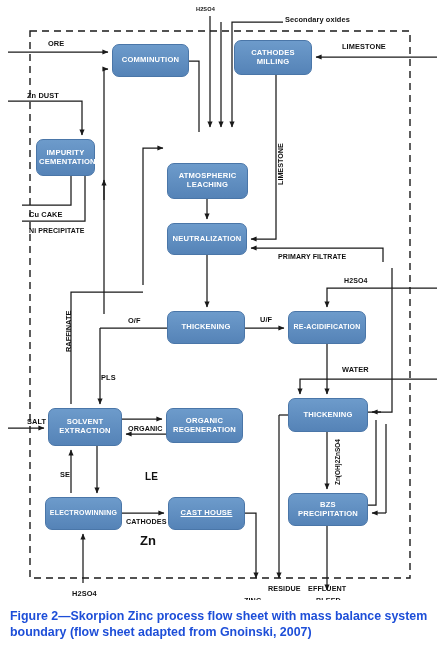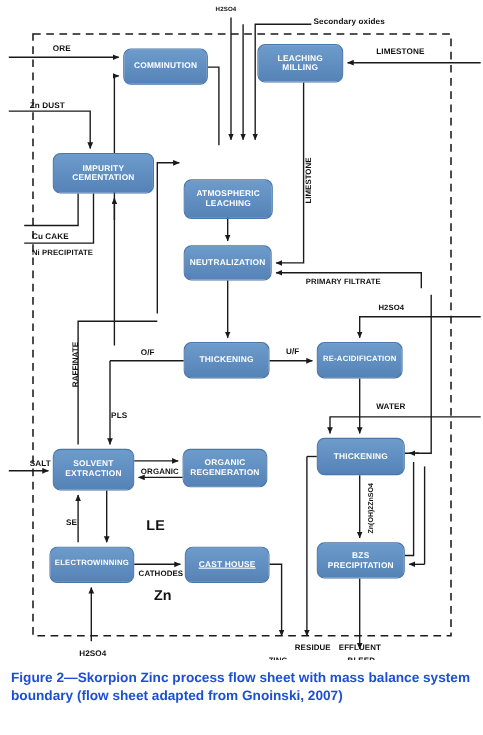--- a/index.html
+++ b/index.html
@@ -115,23 +115,23 @@
 
         <path d="M279,560 V578" marker-end="url(#arw)"></path>
 
       </g>
     </svg>
 
     <div class="node" style="left:112px;top:44px;width:77px;height:33px;font-size:7.6px;">
       <span>COMMINUTION</span>
     </div>
     <div class="node" style="left:234px;top:40px;width:78px;height:35px;font-size:7.6px;">
-      <span>LEACHING MILLING</span>
+      <span>CATHODES MILLING</span>
     </div>
-    <div class="node" style="left:48px;top:139px;width:92px;height:37px;font-size:7.6px;">
+    <div class="node" style="left:36px;top:139px;width:59px;height:37px;font-size:7.6px;">
       <span>IMPURITY CEMENTATION</span>
     </div>
     <div class="node" style="left:167px;top:131px;width:81px;height:36px;font-size:7.6px;margin-top:32px;">
       <span>ATMOSPHERIC LEACHING</span>
     </div>
     <div class="node" style="left:167px;top:223px;width:80px;height:32px;font-size:7.6px;">
       <span>NEUTRALIZATION</span>
     </div>
     <div class="node" style="left:167px;top:311px;width:78px;height:33px;font-size:7.6px;">
       <span>THICKENING</span>
@@ -167,21 +167,21 @@
     <div class="flab" style="left:29px;top:227px;font-size:7px;">Ni PRECIPITATE</div>
     <div class="flab" style="left:278px;top:253px;font-size:7px;">PRIMARY FILTRATE</div>
     <div class="flab" style="left:344px;top:277px;font-size:7px;">H2SO4</div>
     <div class="flab" style="left:128px;top:317px;font-size:7.4px;">O/F</div>
     <div class="flab" style="left:260px;top:316px;font-size:7.4px;">U/F</div>
     <div class="flab" style="left:342px;top:366px;font-size:7.4px;">WATER</div>
     <div class="flab" style="left:101px;top:374px;font-size:7.4px;">PLS</div>
     <div class="flab" style="left:27px;top:418px;font-size:7.4px;">SALT</div>
     <div class="flab" style="left:128px;top:425px;font-size:7.2px;">ORGANIC</div>
     <div class="flab" style="left:60px;top:471px;font-size:7.4px;">SE</div>
-    <div class="flab" style="left:93px;top:471px;font-size:13px;padding-left:40px;">LE</div>
+    <div class="flab" style="left:105px;top:471px;font-size:10px;padding-left:40px;">LE</div>
     <div class="flab" style="left:140px;top:534px;font-size:13px;">Zn</div>
     <div class="flab" style="left:126px;top:518px;font-size:7.2px;">CATHODES</div>
     <div class="flab" style="left:72px;top:590px;font-size:7.4px;">H2SO4</div>
     <div class="flab" style="left:244px;top:609px;font-size:10px;padding-left:28px;">SHG</div>
     <div class="flab" style="left:244px;top:597px;font-size:7.2px;">ZINC</div>
     <div class="flab" style="left:268px;top:585px;font-size:7.2px;">RESIDUE</div>
     <div class="flab" style="left:308px;top:585px;font-size:7.2px;">EFFLUENT</div>
     <div class="flab" style="left:316px;top:597px;font-size:7.2px;">BLEED</div>
 
     <div class="vlab" style="left:64px;top:352px;font-size:7.4px;transform:rotate(-90deg);">RAFFINATE</div>

